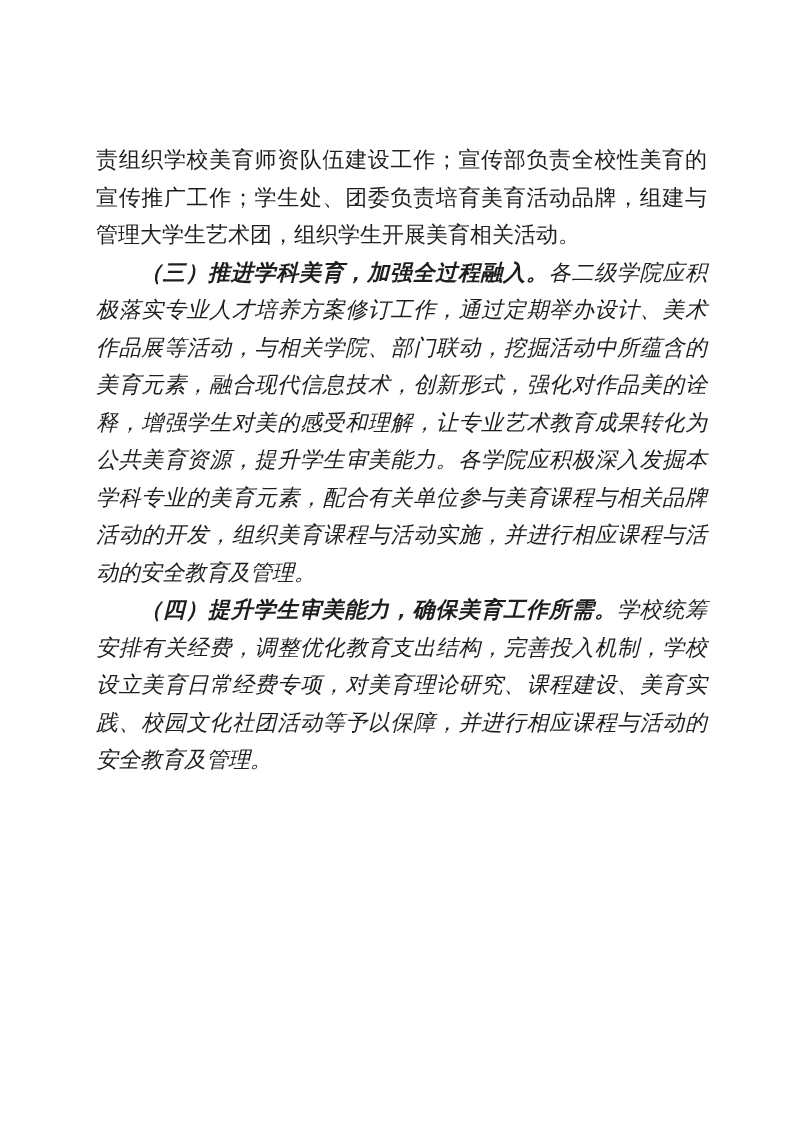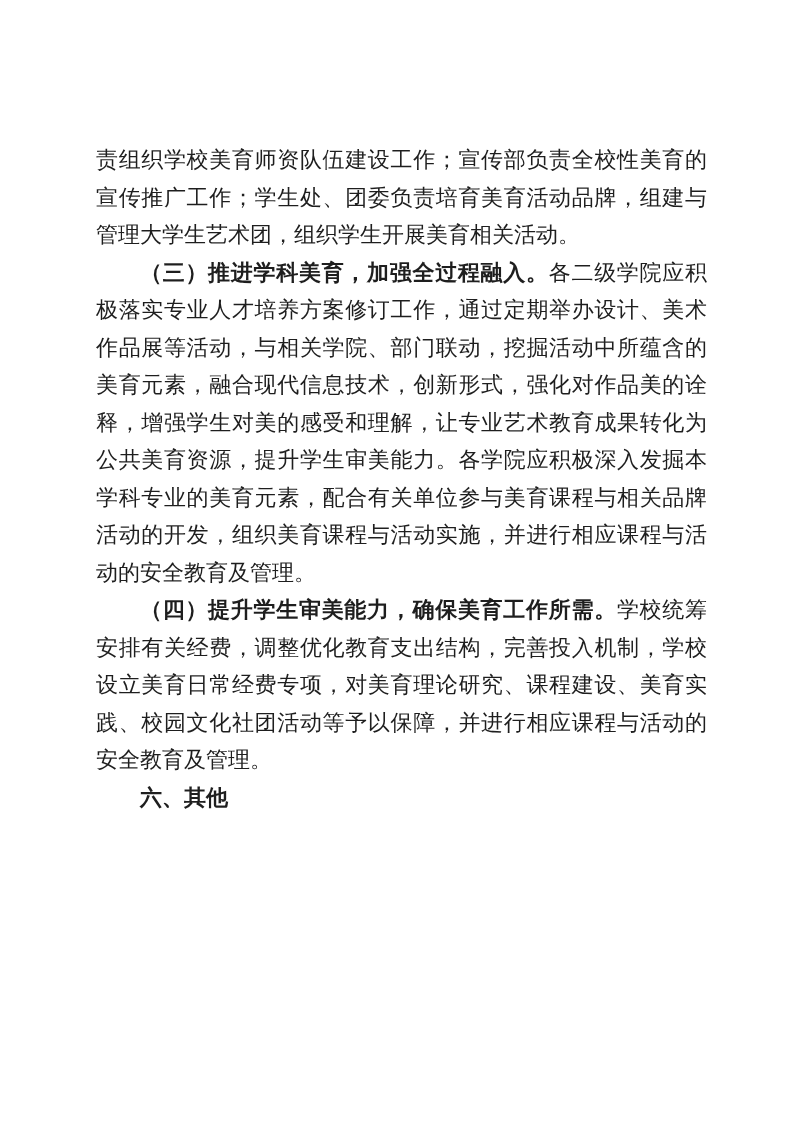--- a/index.html
+++ b/index.html
@@ -27,33 +27,33 @@
     text-justify: inter-character;
     word-break: break-all;
     overflow-wrap: anywhere;
   }
   .para {
     margin: 0;
     padding: 0;
   }
   .para.indent {
     text-indent: 2em;
+    font-style: italic;
   }
   .para .lead {
     font-weight: bold;
   }
 </style>
 </head>
 <body>
 
 <div class="page">
   <div class="content">
 
       <p class="para"><span class="body-text">责组织学校美育师资队伍建设工作；宣传部负责全校性美育的宣传推广工作；学生处、团委负责培育美育活动品牌，组建与管理大学生艺术团，组织学生开展美育相关活动。</span></p>
 
       <p class="para indent"><b class="lead">（三）推进学科美育，加强全过程融入。</b><span class="body-text">各二级学院应积极落实专业人才培养方案修订工作，通过定期举办设计、美术作品展等活动，与相关学院、部门联动，挖掘活动中所蕴含的美育元素，融合现代信息技术，创新形式，强化对作品美的诠释，增强学生对美的感受和理解，让专业艺术教育成果转化为公共美育资源，提升学生审美能力。各学院应积极深入发掘本学科专业的美育元素，配合有关单位参与美育课程与相关品牌活动的开发，组织美育课程与活动实施，并进行相应课程与活动的安全教育及管理。</span></p>
 
       <p class="para indent"><b class="lead">（四）提升学生审美能力，确保美育工作所需。</b><span class="body-text">学校统筹安排有关经费，调整优化教育支出结构，完善投入机制，学校设立美育日常经费专项，对美育理论研究、课程建设、美育实践、校园文化社团活动等予以保障，并进行相应课程与活动的安全教育及管理。</span></p>
 
 
-      <p class="para indent"><b class="lead">六、其他</b></p>
     </div>
 </div>
 
 </body></html>

